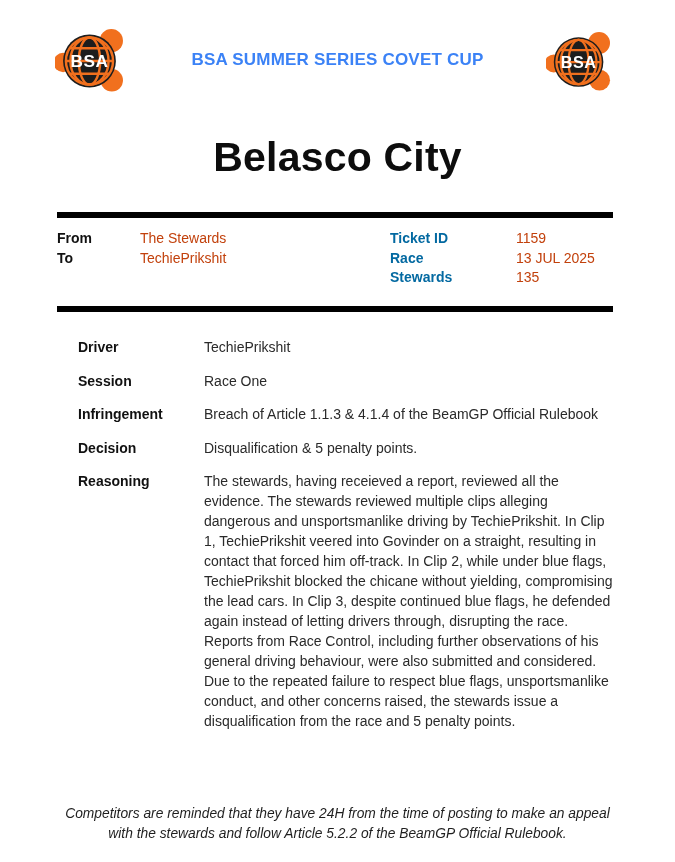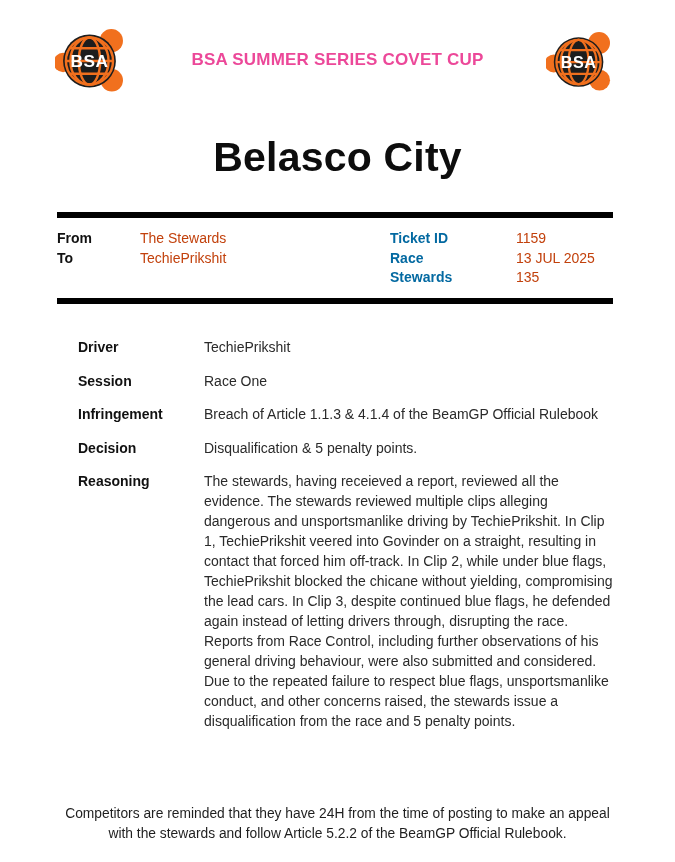--- a/index.html
+++ b/index.html
@@ -13,50 +13,51 @@
     overflow:hidden;
     margin:0 auto;
   }
   .logo { position:absolute; }
   .logo-left  { left:55px;  top:29px; width:72px; height:65px; }
   .logo-right { left:546px; top:32px; width:68px; height:61px; }
   .series-title {
     position:absolute; top:50px; left:130px; width:415px;
     text-align:center;
     font-size:17px; font-weight:600; letter-spacing:0.2px;
-    color:#ec4899;
+    color:#3b82f6;
   }
   .page-title {
     position:absolute; top:134px; left:0; width:100%;
     text-align:center;
     font-size:41px; font-weight:700; letter-spacing:0.2px;
     color:#0d0d0d;
   }
   .meta-block {
     position:absolute; left:57px; top:212px; width:556px;
     border-top:6px solid #000;
     border-bottom:6px solid #000;
-    padding:11px 0 10px 0;
+    padding:11px 0 18px 0;
   }
   .meta-cols { display:flex; }
   .meta-col-left  { width:333px; }
   .meta-col-right { flex:1; }
   .meta-row { display:flex; font-size:14px; line-height:19.5px; }
   .meta-col-left  .meta-label { width:83px;  font-weight:700; color:#111; }
   .meta-col-right .meta-label { width:126px; font-weight:700; color:#0369a1; }
   .meta-value { flex:1; color:#c2410c; }
   .details {
     position:absolute; left:57px; top:337px; width:557px;
   }
   .detail-row { display:flex; margin-bottom:13.5px; font-size:14px; line-height:20px;padding-left:21px; }
   .detail-label { width:126px; flex-shrink:0; font-weight:700; color:#111; }
   .detail-value { flex:1; color:#2a2a2a; }
   .footer-notice {
     position:absolute; left:57px; top:804px; width:561px;
     text-align:center;
+    font-style:italic;
     font-size:13.8px; line-height:19.5px;
     color:#1f1f1f;
   }
   .blob { fill:#F1701E; }
   .globe-body { fill:#1D1D1D; }
   .globe-wire { stroke:#F1701E; stroke-width:2.4; fill:none; }
   .globe-text {
     fill:#ffffff; font-family:"Liberation Sans", sans-serif;
     font-weight:700; font-size:17px; letter-spacing:0.5px;
   }

